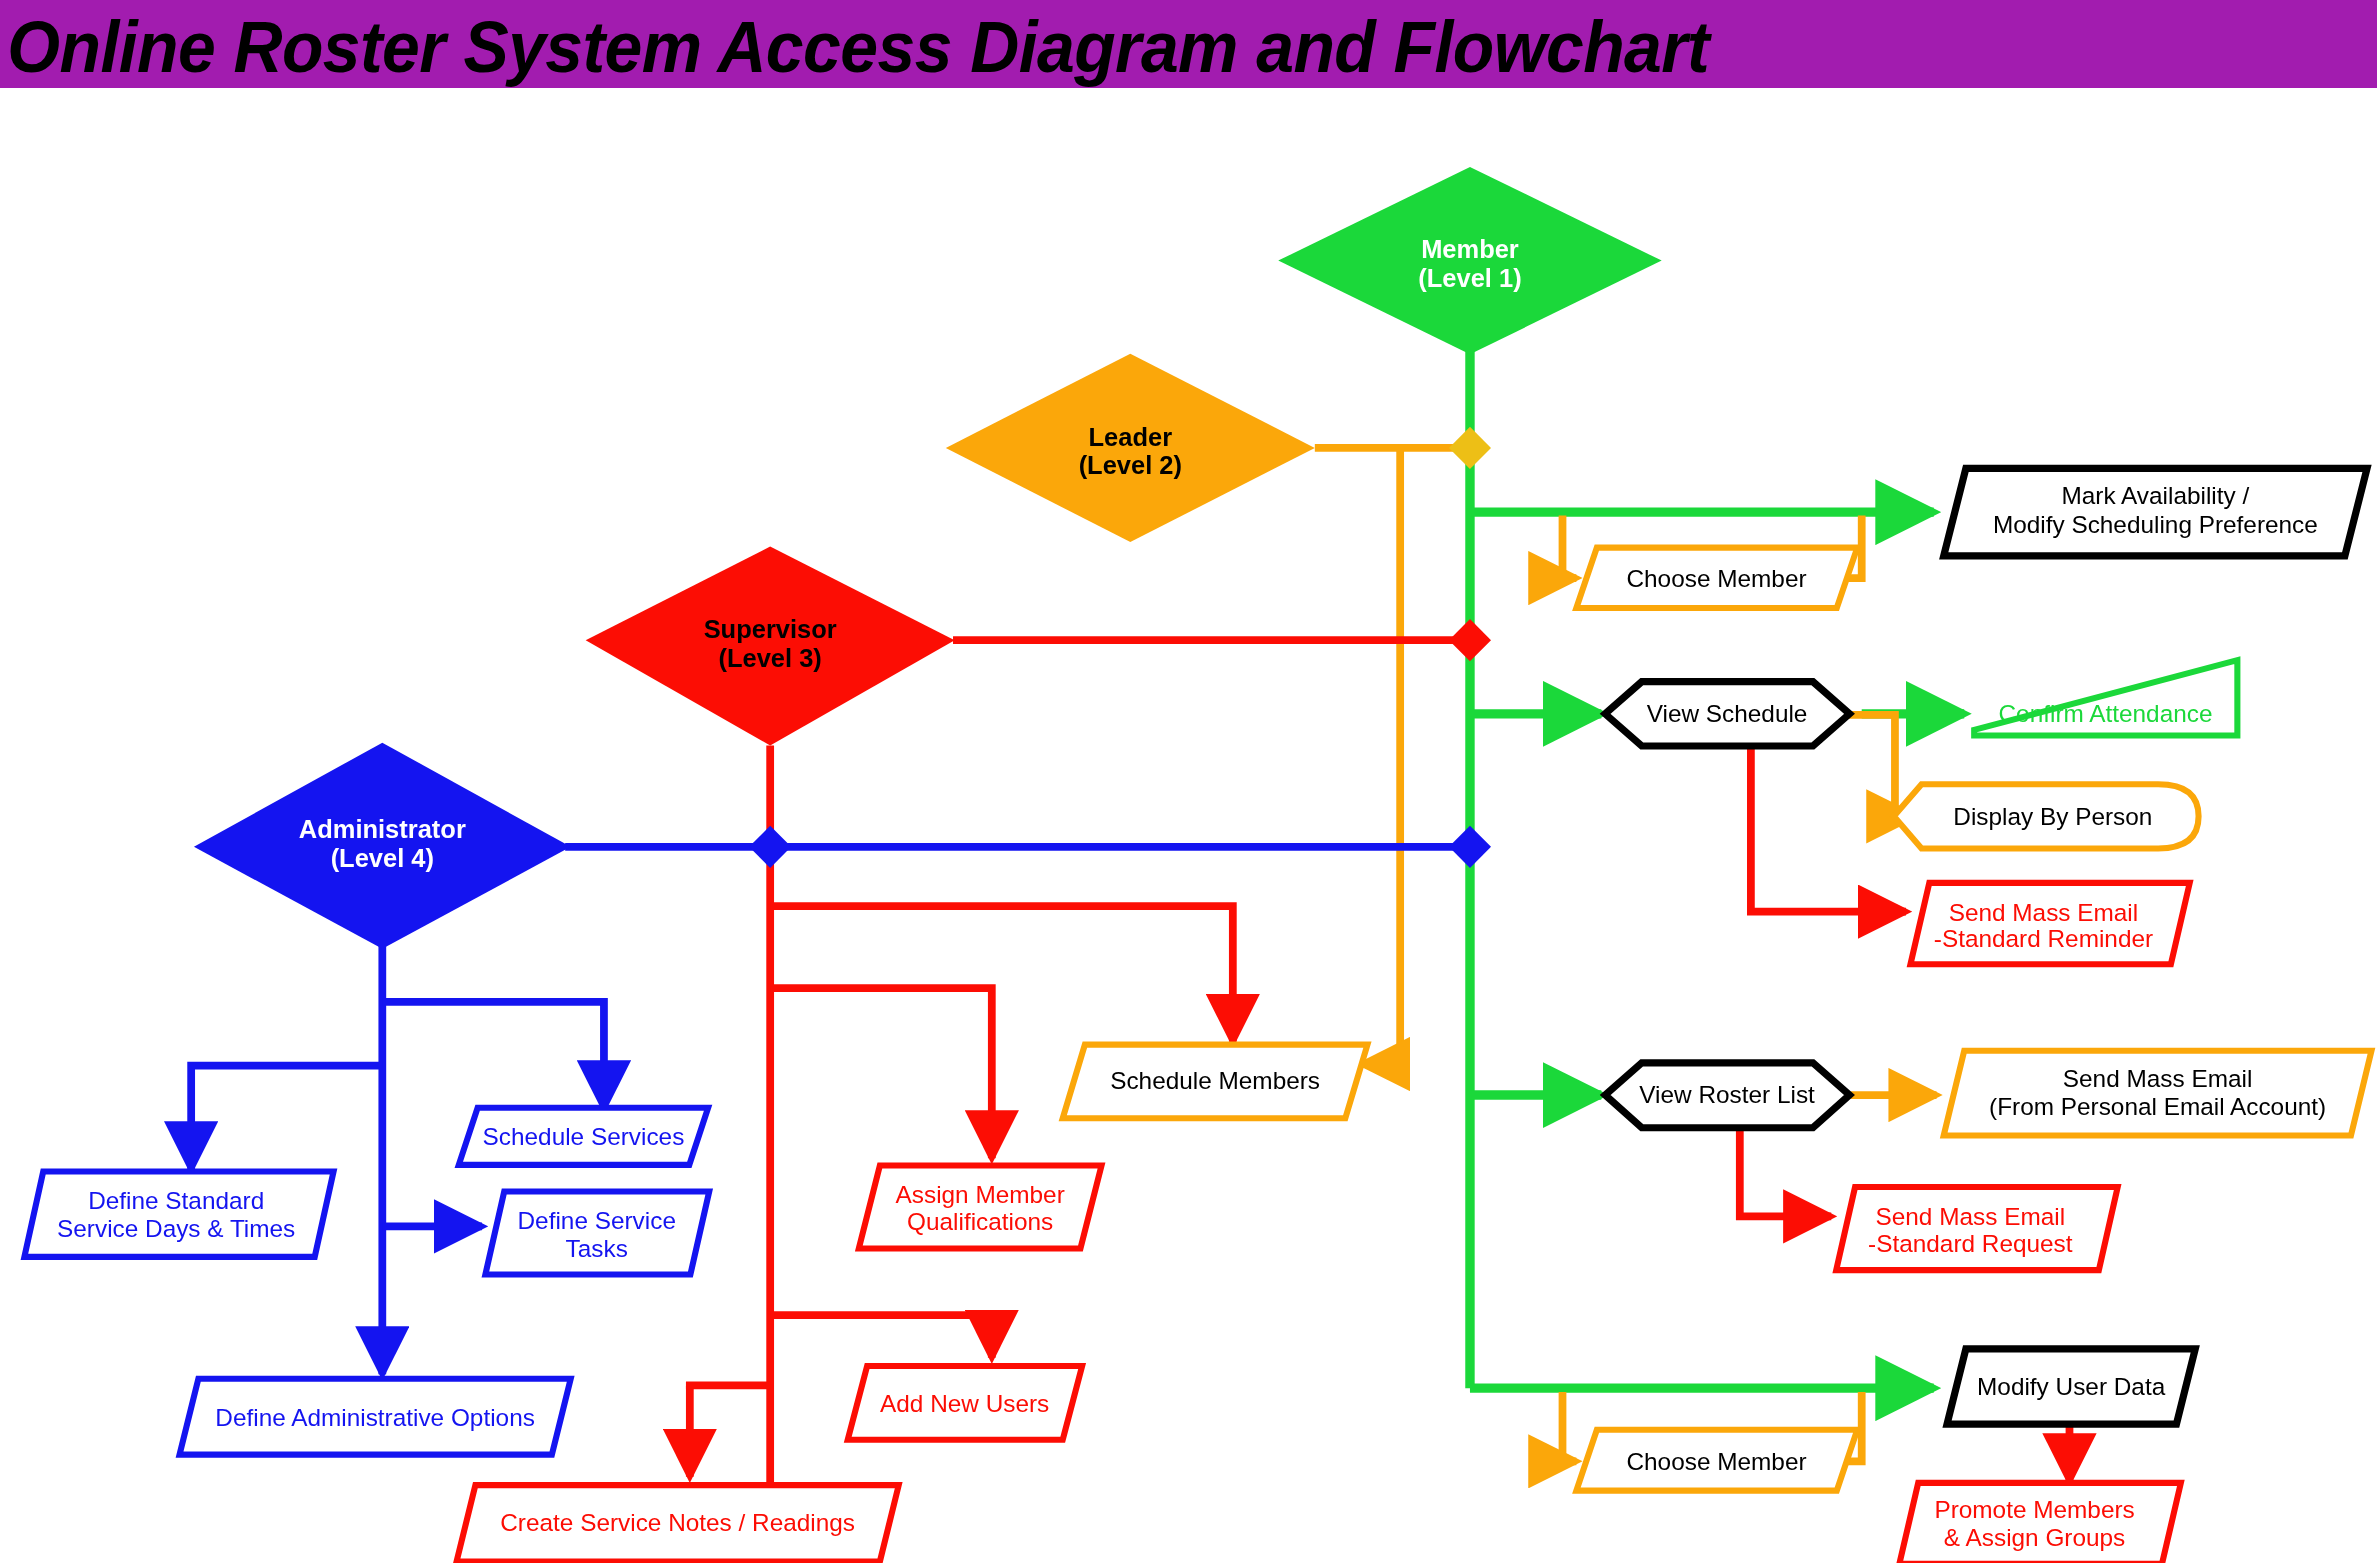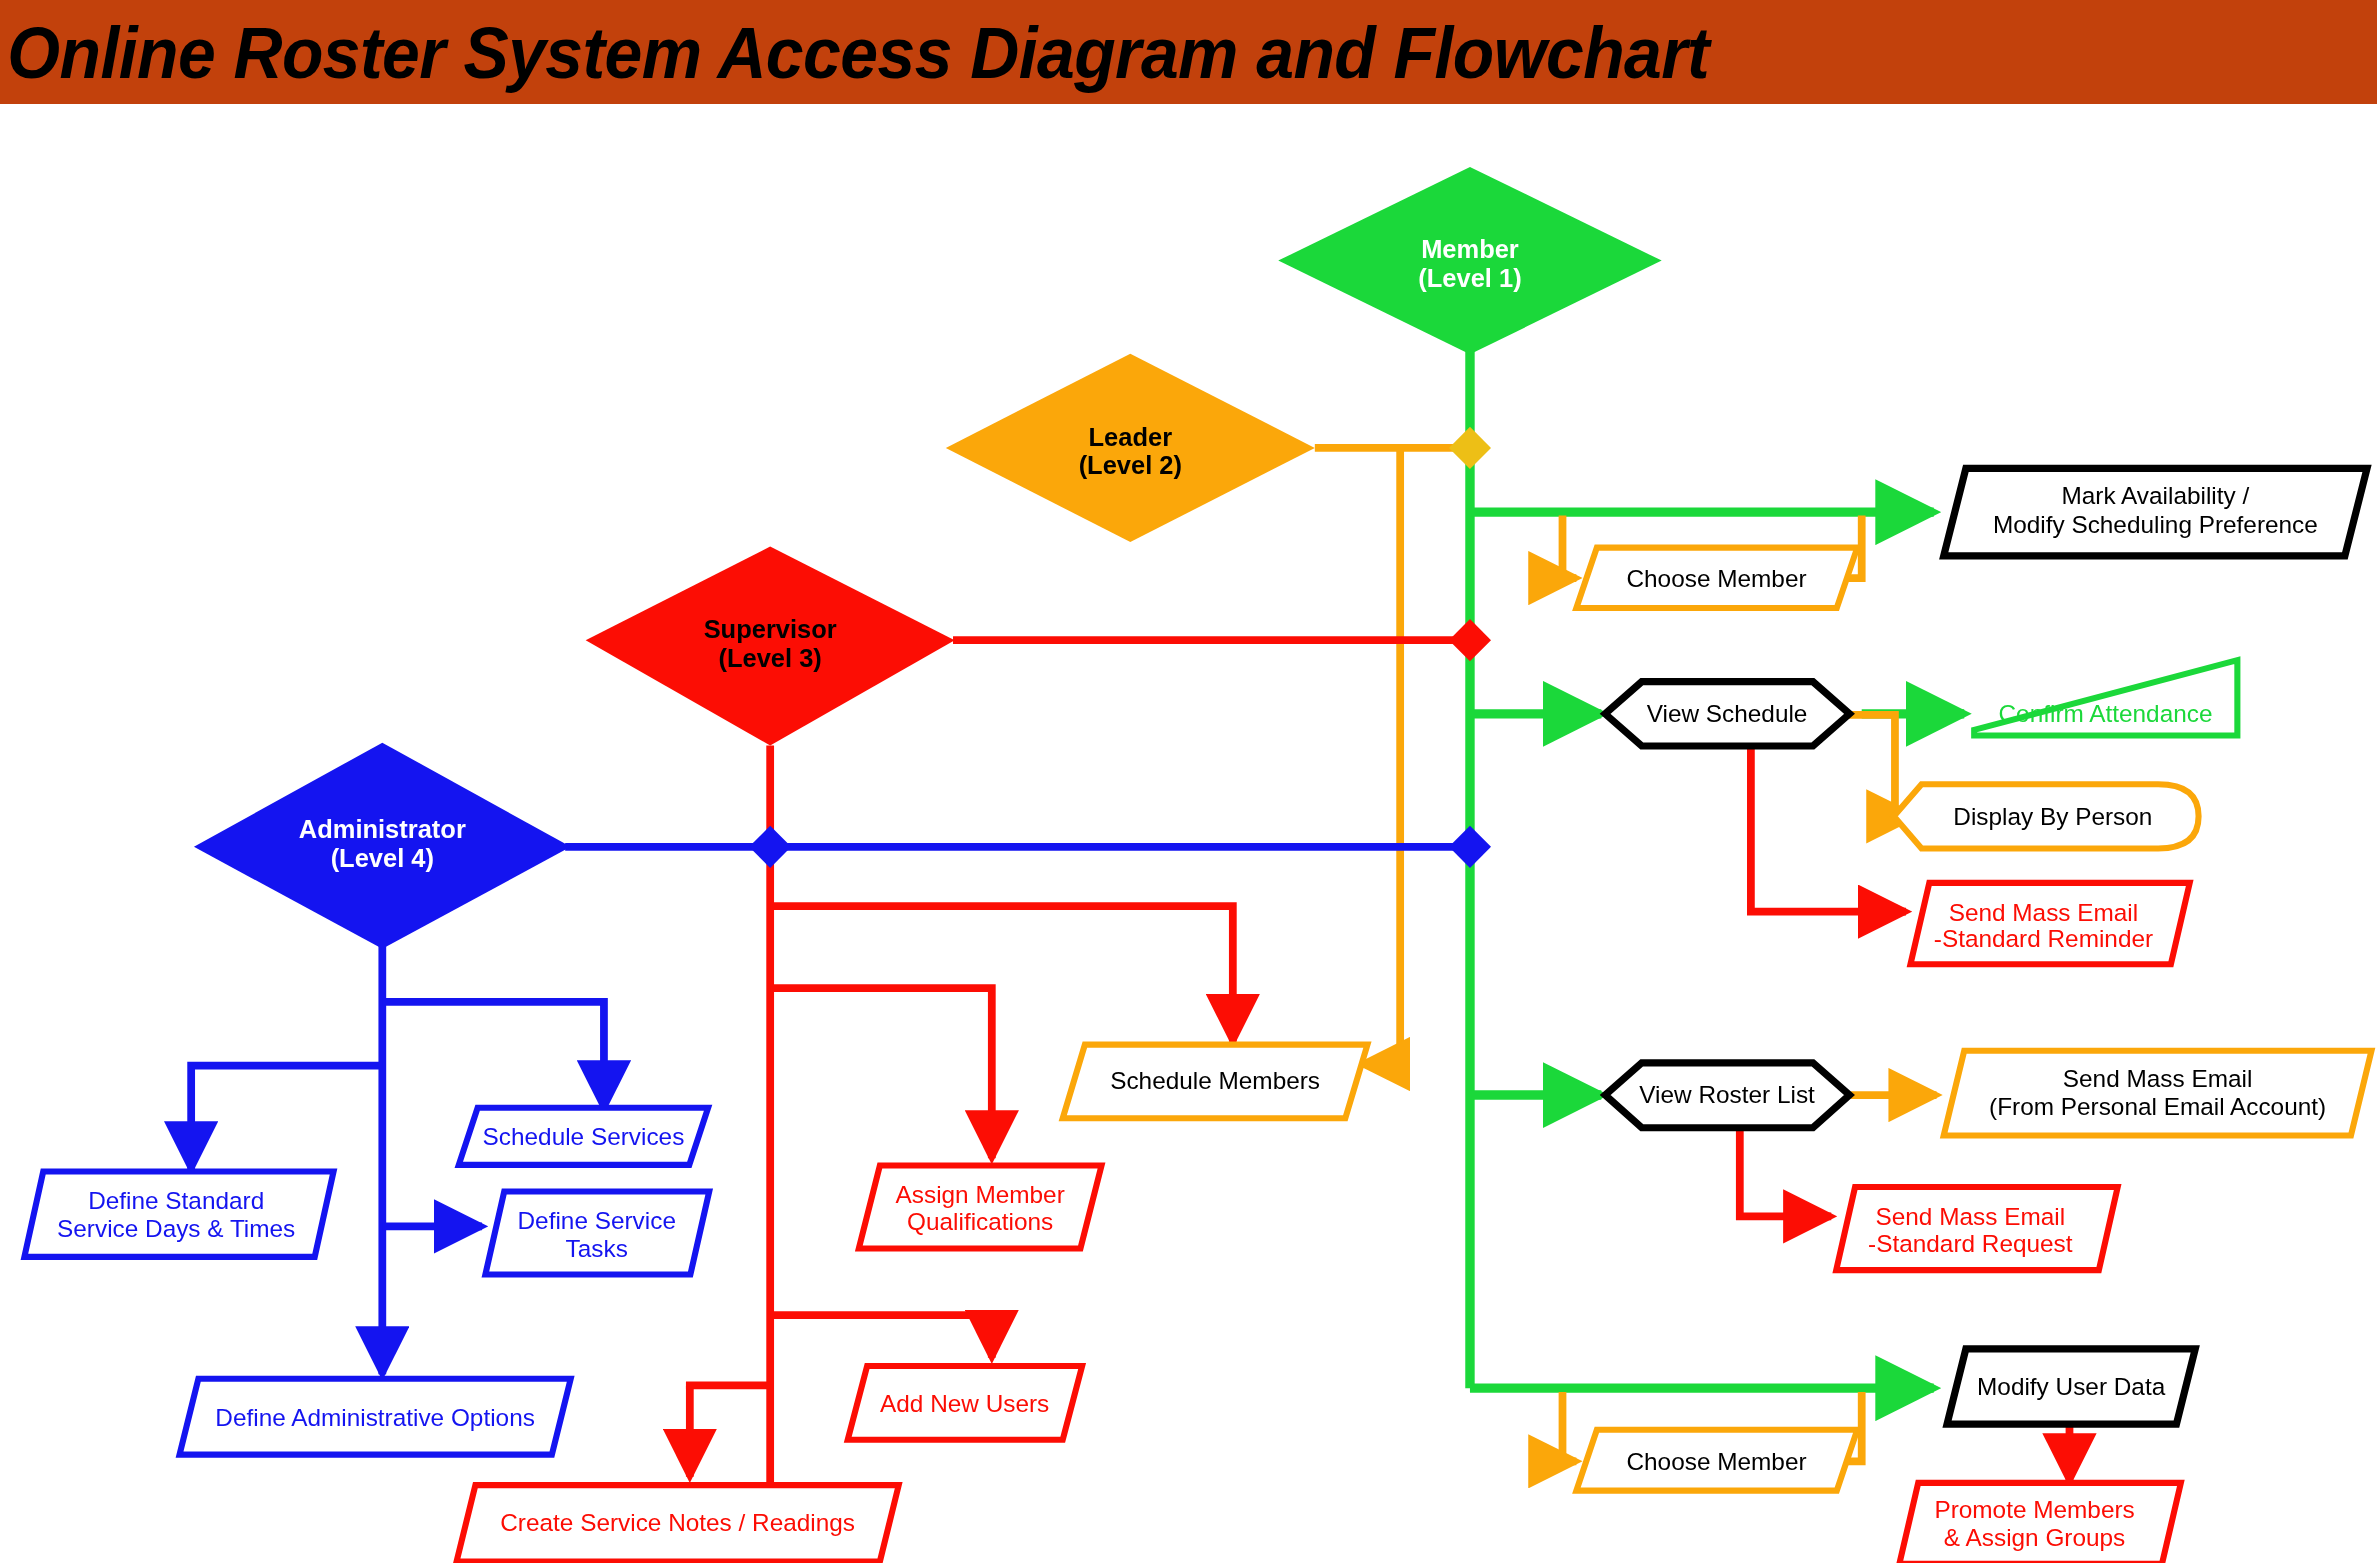--- a/index.html
+++ b/index.html
@@ -1,20 +1,20 @@
 <!DOCTYPE html>
 <html style="font-size:9px"><head>
 <meta charset="utf-8">
 <style>
   html, body { margin:0; padding:0; background:#ffffff; }
   body { width:2377px; height:1564px; font-family:"Liberation Sans", sans-serif; overflow:hidden; }
   #stage { position:relative; width:2377px; height:1564px; background:#ffffff; }
   #titlebar {
-    position:absolute; left:0; top:0; width:2377px; height:104px;
-    background:#c2410c; display:flex; align-items:center;
+    position:absolute; left:0; top:0; width:2377px; height:88px;
+    background:#a21caf; display:flex; align-items:flex-end;
   }
   #titletext {
     font-family:"Liberation Sans Narrow","Liberation Sans", sans-serif;
     font-weight:bold; font-style:italic; font-size:73px; color:#000000;
     letter-spacing:-0.6px; padding-left:7.8px; white-space:nowrap;
     transform:scaleX(0.93); transform-origin:left center;
   }
   svg#flow { position:absolute; left:0; top:0; width:2377px; height:1564px; }
   text { font-family:"Liberation Sans Narrow","Liberation Sans", sans-serif; }
   .lbl { font-size:44px; }

